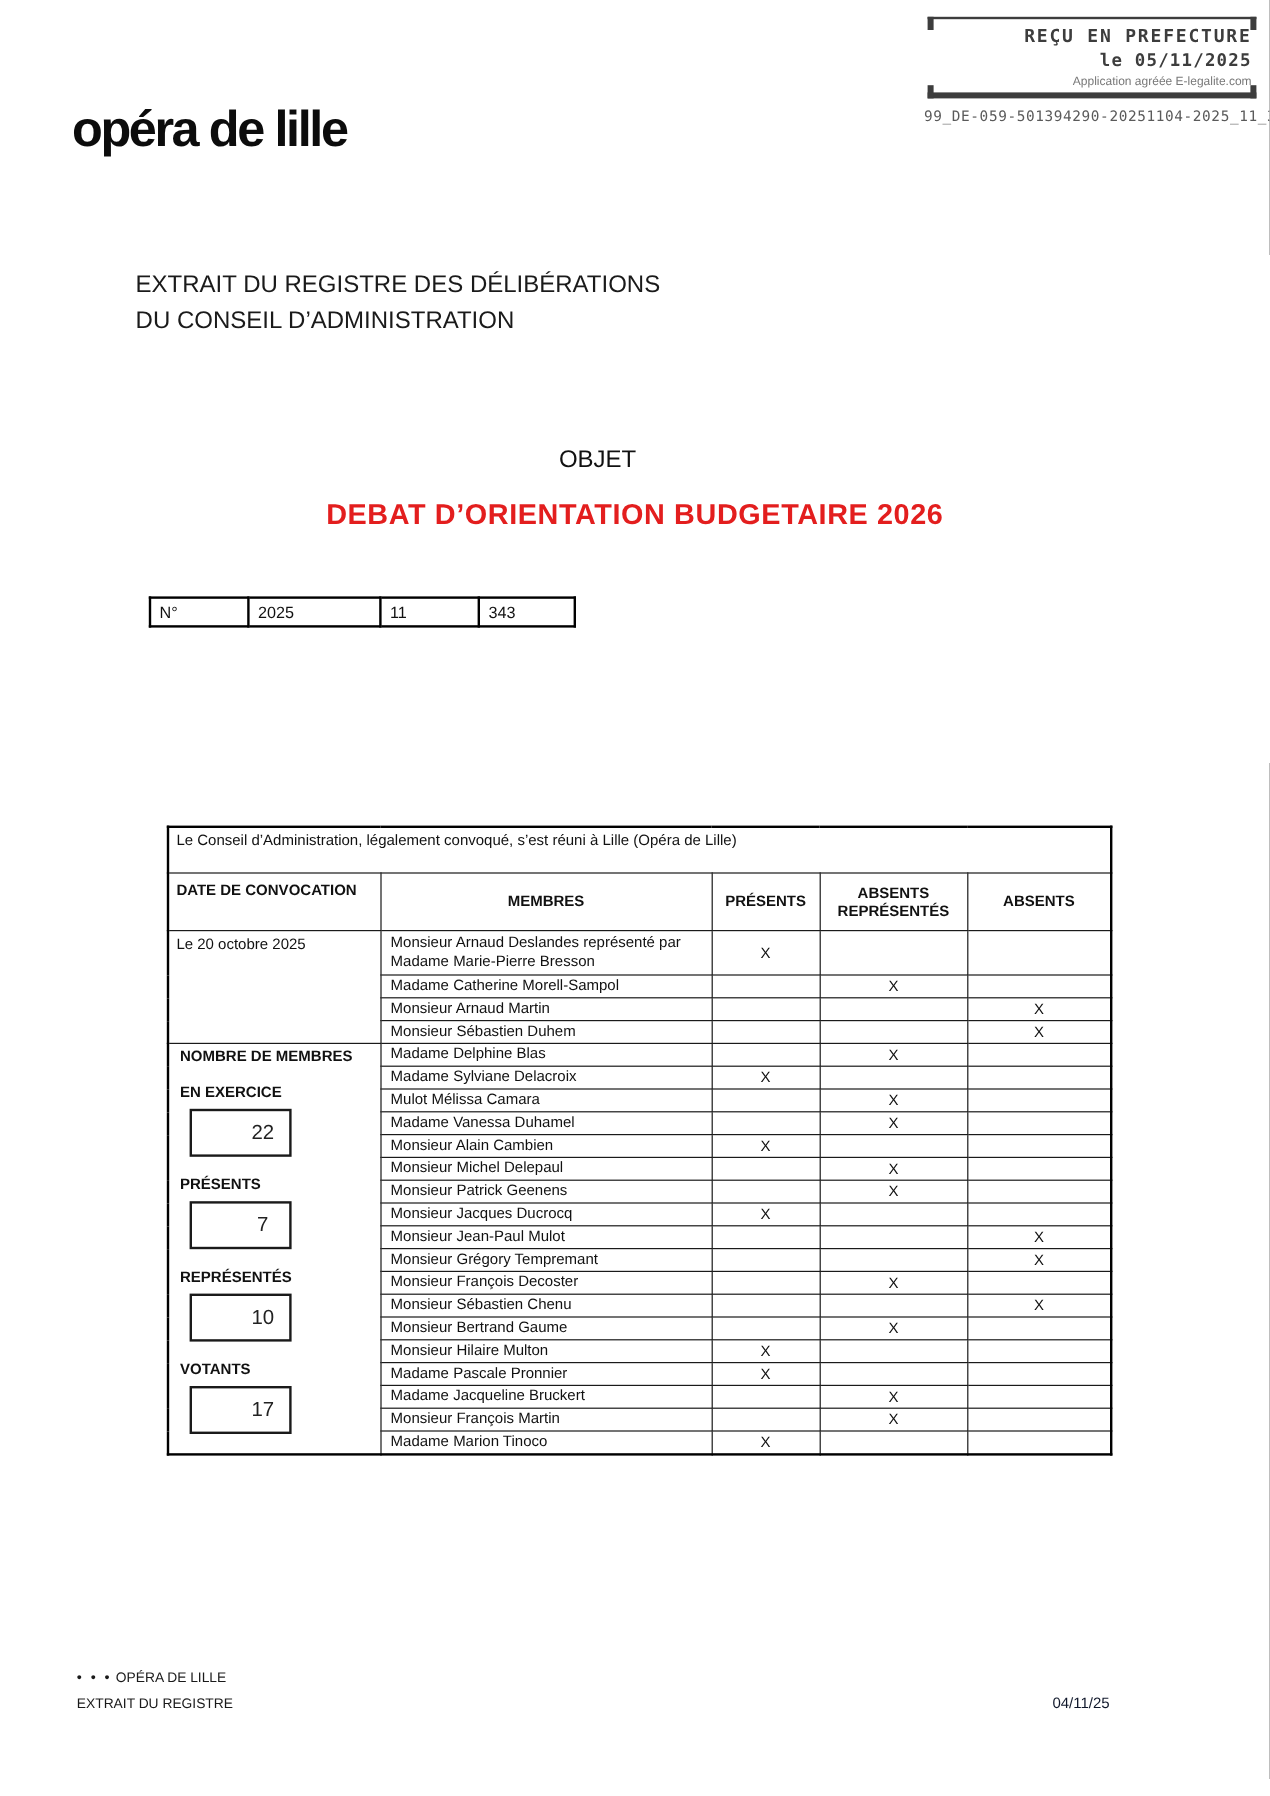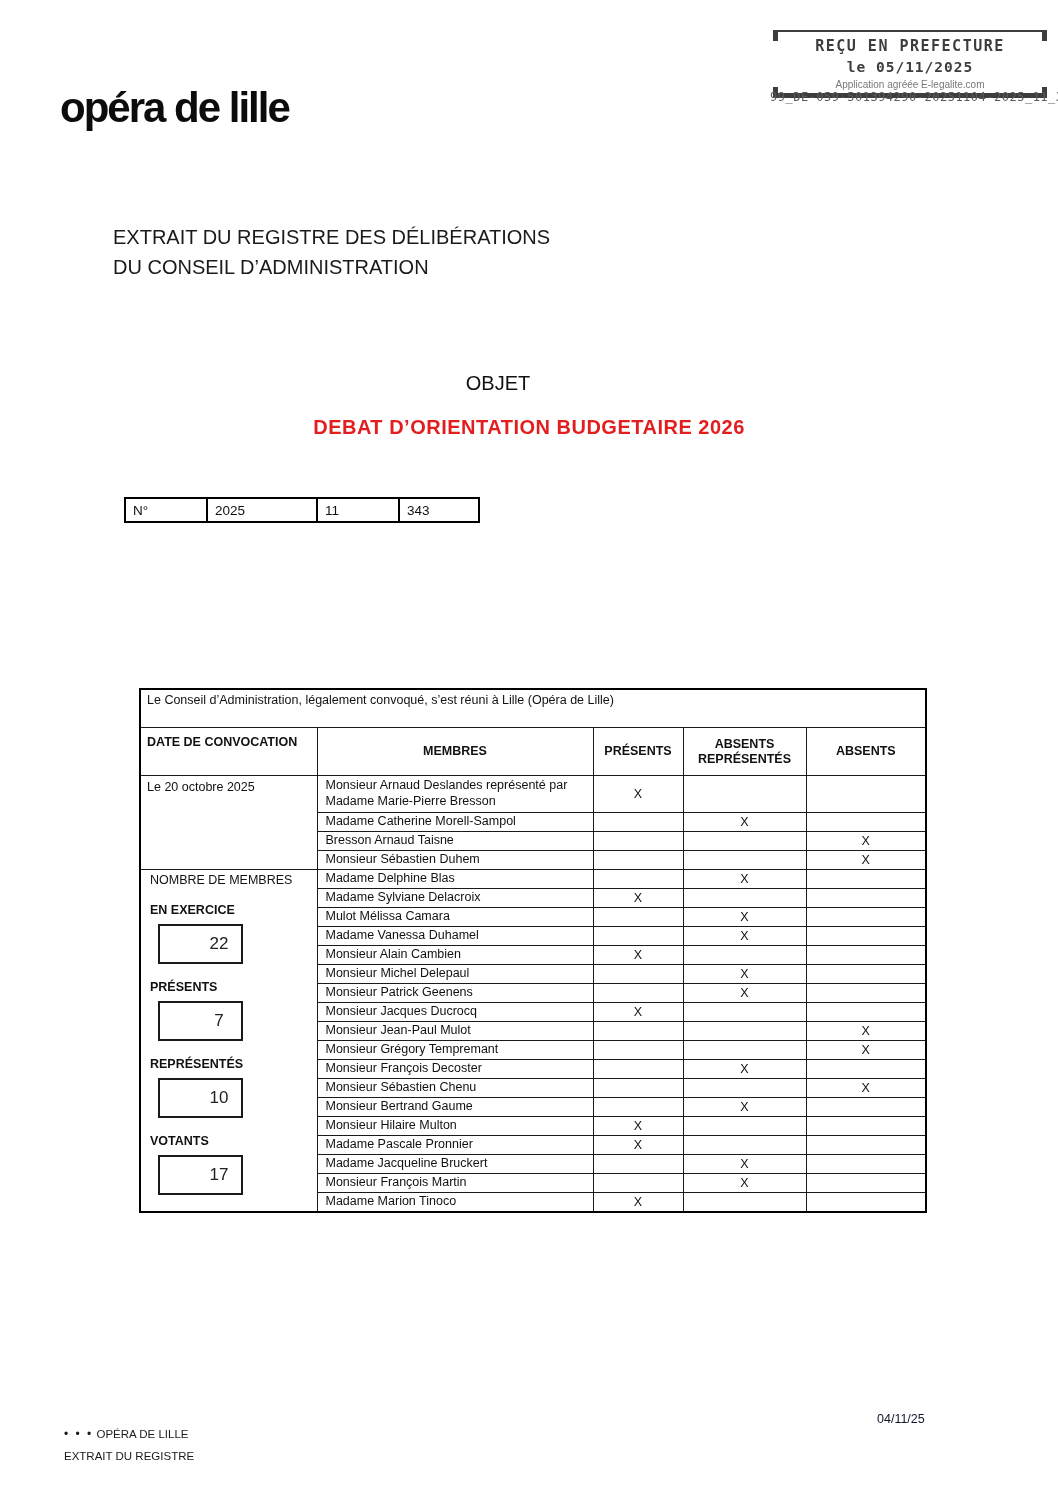--- a/index.html
+++ b/index.html
@@ -8,45 +8,45 @@
     width: 1058px; height: 1497px;
     margin: 0 auto;
     background: #ffffff;
     font-family: "Liberation Sans", sans-serif;
     color: #1a1a1a;
     overflow: hidden;
   }
 
   
   .stamp {
-    position: absolute; top: 30px; left: 773px; width: 266px;
+    position: absolute; top: 14px; left: 773px; width: 266px;
     border-top: 2px solid #3d3d3d;
     border-bottom: 5px solid #3d3d3d;
     padding: 5px 4px 3px 4px;
-    text-align: center;
+    text-align: right;
   }
   .stamp .corner { position: absolute; width: 5px; height: 11px; background: #3d3d3d; }
   .stamp .tl { top: -2px; left: 0; }
   .stamp .tr { top: -2px; right: 0; }
   .stamp .bl { bottom: -5px; left: 0; }
   .stamp .br { bottom: -5px; right: 0; }
   .stamp-line1 { font-family: "DejaVu Sans Mono", monospace; font-weight: bold; font-size: 15px; letter-spacing: 1.5px; color: #3d3d3d; }
   .stamp-line2 { font-family: "DejaVu Sans Mono", monospace; font-weight: bold; font-size: 14.5px; letter-spacing: 1px; color: #3d3d3d; margin-top: 4px; }
   .stamp-line3 { font-size: 10px; color: #787878; margin-top: 4px; }
   .stamp-code {
     position: absolute; top: 90px; left: 770px; width: 276px;
     font-family: "DejaVu Sans Mono", monospace; font-size: 12px;
     color: #5a5a5a; letter-spacing: 0.5px; white-space: nowrap;
   }
 
   
   .logo { position: absolute; top: 84px; left: 60px; font-size: 42px; font-weight: bold; letter-spacing: -2px; color: #0c0c0c; }
   .heading { position: absolute; top: 222px; left: 113px; font-size: 20px; line-height: 30px; color: #1a1a1a; }
   .objet { position: absolute; top: 372px; left: 0; width: 996px; text-align: center; font-size: 20px; color: #111; }
-  .doc-title { position: absolute; top: 416px; left: 0; width: 1058px; text-align: center; font-size: 20px; font-weight: bold; letter-spacing: 0.5px; }
+  .doc-title { position: absolute; top: 416px; left: 0; width: 1058px; text-align: center; font-size: 24px; font-weight: bold; letter-spacing: 0.5px; }
 
   
   .ref-table { position: absolute; top: 497px; left: 124px; border-collapse: collapse; font-size: 13.5px; color: #111; }
   .ref-table td { border: 2px solid #000; height: 22px; padding: 0 7px; }
 
   
   .board-table {
     position: absolute; top: 688px; left: 139px; width: 786px;
     border-collapse: collapse; table-layout: fixed;
     font-size: 12.5px; color: #111;
@@ -56,31 +56,31 @@
   .intro-cell { height: 34px; vertical-align: top !important; padding-top: 3px !important; }
   .hdr { font-weight: bold; text-align: center; height: 40px; line-height: 1.15; }
   .hdr-left { font-weight: bold; vertical-align: top !important; padding-top: 7px !important; height: 40px; }
   .cell-name { height: 18px; padding: 0 8px !important; line-height: 1.25; }
   .cell-name.tall { height: 36px; }
   .cell-x { text-align: center; }
   .cell-convoc { vertical-align: top !important; padding-top: 4px !important; }
   .cell-counts { vertical-align: top !important; padding: 0 !important; }
 
   .counts-panel { padding: 3px 4px 0 9px; }
-  .counts-title { font-weight: normal; font-size: 12.5px; }
+  .counts-title { font-weight: bold; font-size: 12.5px; }
   .count-item { margin-top: 16px; }
   .count-label { font-weight: bold; font-size: 12.5px; }
   .count-box {
     width: 44px; height: 36px; border: 2px solid #1a1a1a;
     display: flex; align-items: center; justify-content: center;
     font-size: 17px; margin: 7px 0 0 8px; color: #222; padding-left: 37px;
   }
 
   
-  .footer-left { position: absolute; top: 1391px; left: 64px; font-size: 11.5px; color: #1a1a1a; margin-top: 36px; }
+  .footer-left { position: absolute; top: 1391px; left: 64px; font-size: 11.5px; color: #1a1a1a; }
   .footer-doc { margin-top: 9px; }
   .footer-bullets { letter-spacing: 2px; font-size: 12px; }
   .footer-date { position: absolute; top: 1412px; left: 877px; font-size: 12.5px; color: #0f172a; }
 </style>
 </head>
 <body>
 
 <div class="page">
 
   <div class="stamp">
@@ -143,21 +143,21 @@
           <td class="cell-x"></td>
           <td class="cell-x"></td>
         </tr>
         <tr>
           <td class="cell-name">Madame Catherine Morell-Sampol</td>
           <td class="cell-x"></td>
           <td class="cell-x">X</td>
           <td class="cell-x"></td>
         </tr>
         <tr>
-          <td class="cell-name">Bresson Arnaud Taisne</td>
+          <td class="cell-name">Monsieur Arnaud Martin</td>
           <td class="cell-x"></td>
           <td class="cell-x"></td>
           <td class="cell-x">X</td>
         </tr>
         <tr>
           <td class="cell-name">Monsieur Sébastien Duhem</td>
           <td class="cell-x"></td>
           <td class="cell-x"></td>
           <td class="cell-x">X</td>
         </tr>

